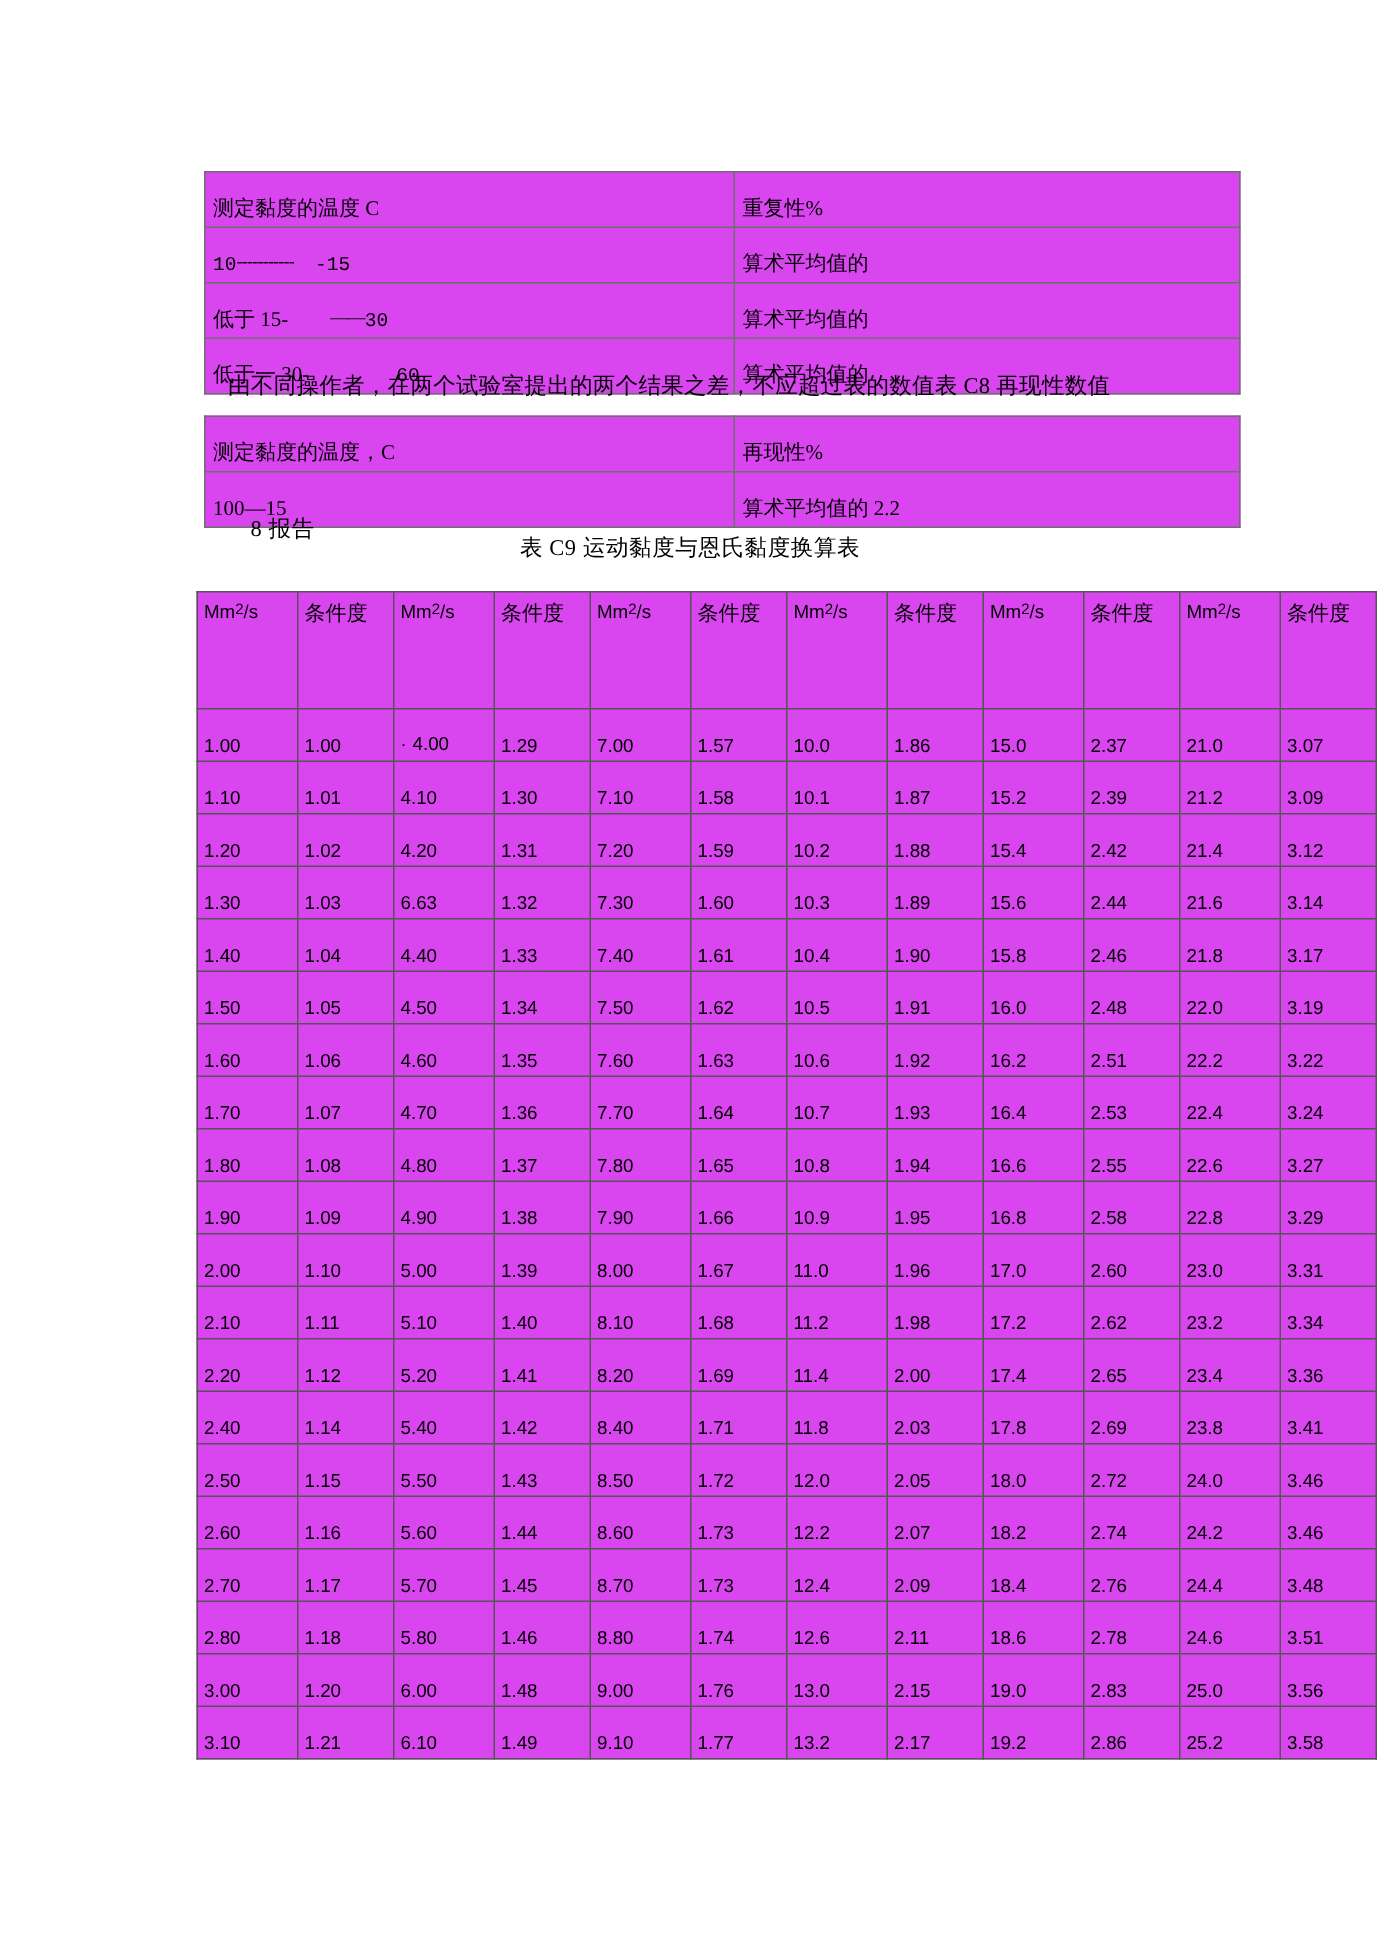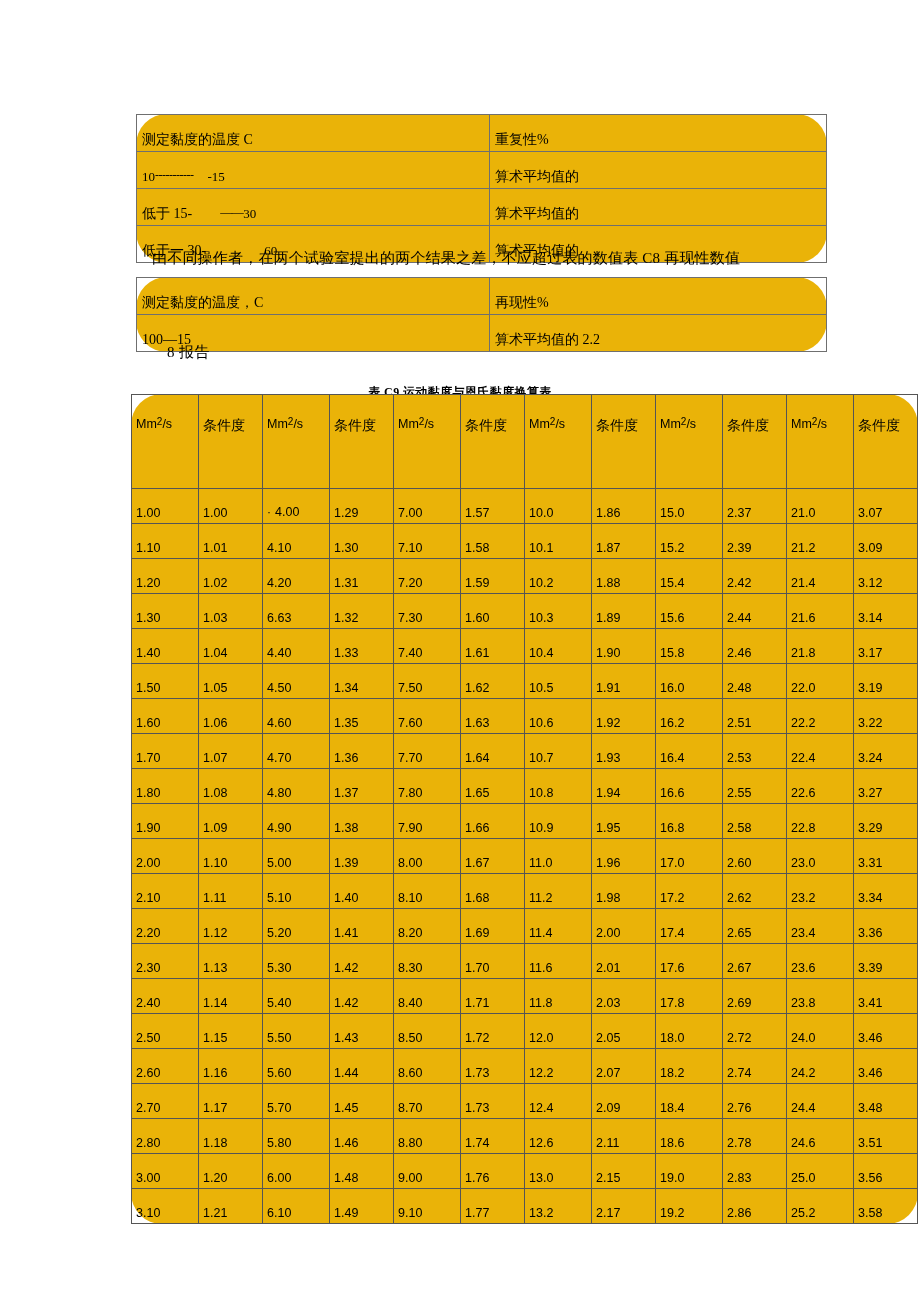--- a/index.html
+++ b/index.html
@@ -21,22 +21,21 @@
     left: 0; top: 0;
     width: 920px;
     height: 1301px;
     background: #ffffff;
   }
 
   
   table.doc-table {
     border-collapse: collapse;
     table-layout: fixed;
-    background: #eab308;
-    border-radius: 31px;
+    background: #d946ef;
   }
   table.doc-table td {
     border: 1px solid #6f6f6f;
     vertical-align: bottom;
     padding: 2px 5px 3px 5px;
     font-size: 13.5px;
     line-height: 1.15;
     white-space: nowrap;
     overflow: hidden;
   }
@@ -55,21 +54,21 @@
   #table-repeatability td.col-temp { width: 342px; }
   #table-repeatability td.col-val  { width: 326px; }
   .dash-run {
     letter-spacing: -0.5px;
     font-size: 12px;
     vertical-align: 2px;
   }
   .gap-sm { display: inline-block; width: 14px; }
   .gap-md { display: inline-block; width: 28px; }
   .gap-lg { display: inline-block; width: 58px; }
-  .num-in { font-family: Liberation Serif, serif; font-size: 13px; }
+  .num-in { font-family: Liberation Mono, monospace; font-size: 13px; }
 
   
   #para-reproducibility-note {
     position: absolute;
     left: 132px;
     top: 249px;
     width: 690px;
     font-size: 15px;
     line-height: 1.25;
     letter-spacing: 0.2px;
@@ -97,47 +96,46 @@
     top: 343px;
     font-size: 15px;
     letter-spacing: 0.4px;
     margin-left: 36px;
   }
 
   
   #title-c9 {
     position: absolute;
     left: 0;
-    top: 384px;
+    top: 356px;
     width: 920px;
     text-align: center;
-    font-size: 12px;
+    font-size: 15px;
     letter-spacing: 0.4px;
-    font-weight: bold;
   }
 
   
   #table-c9 {
     position: absolute;
     left: 131px;
     top: 394px;
     width: 690px;
   }
   #table-c9 td {
     border: 1px solid #555555;
     font-family: "Liberation Sans", "DejaVu Sans", sans-serif;
     font-size: 12.5px;
     padding: 2px 3px 3px 4px;
     height: 29px;
     vertical-align: bottom;
   }
   #table-c9 tr.c9-head td {
     height: 72px;
     vertical-align: top;
-    padding-top: 18px;
+    padding-top: 2px;
     white-space: normal;
     line-height: 1.85;
   }
   #table-c9 td.w-mm  { width: 59px; }
   #table-c9 td.w-deg { width: 56px; }
   .unit-mm {
     font-family: "Liberation Sans", "DejaVu Sans", sans-serif;
     font-size: 12.5px;
   }
   .unit-mm .sup {
@@ -388,34 +386,20 @@
           <td class="w-mm">8.20</td>
           <td class="w-deg">1.69</td>
           <td class="w-mm">11.4</td>
           <td class="w-deg">2.00</td>
           <td class="w-mm">17.4</td>
           <td class="w-deg">2.65</td>
           <td class="w-mm">23.4</td>
           <td class="w-deg">3.36</td>
         </tr>
         <tr>
-          <td class="w-mm">2.30</td>
-          <td class="w-deg">1.13</td>
-          <td class="w-mm">5.30</td>
-          <td class="w-deg">1.42</td>
-          <td class="w-mm">8.30</td>
-          <td class="w-deg">1.70</td>
-          <td class="w-mm">11.6</td>
-          <td class="w-deg">2.01</td>
-          <td class="w-mm">17.6</td>
-          <td class="w-deg">2.67</td>
-          <td class="w-mm">23.6</td>
-          <td class="w-deg">3.39</td>
-        </tr>
-        <tr>
           <td class="w-mm">2.40</td>
           <td class="w-deg">1.14</td>
           <td class="w-mm">5.40</td>
           <td class="w-deg">1.42</td>
           <td class="w-mm">8.40</td>
           <td class="w-deg">1.71</td>
           <td class="w-mm">11.8</td>
           <td class="w-deg">2.03</td>
           <td class="w-mm">17.8</td>
           <td class="w-deg">2.69</td>

